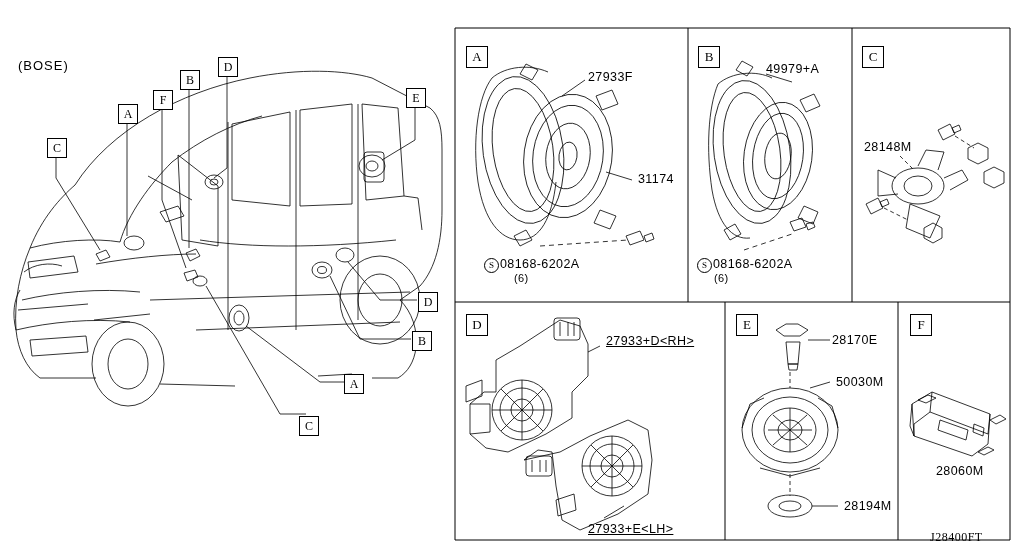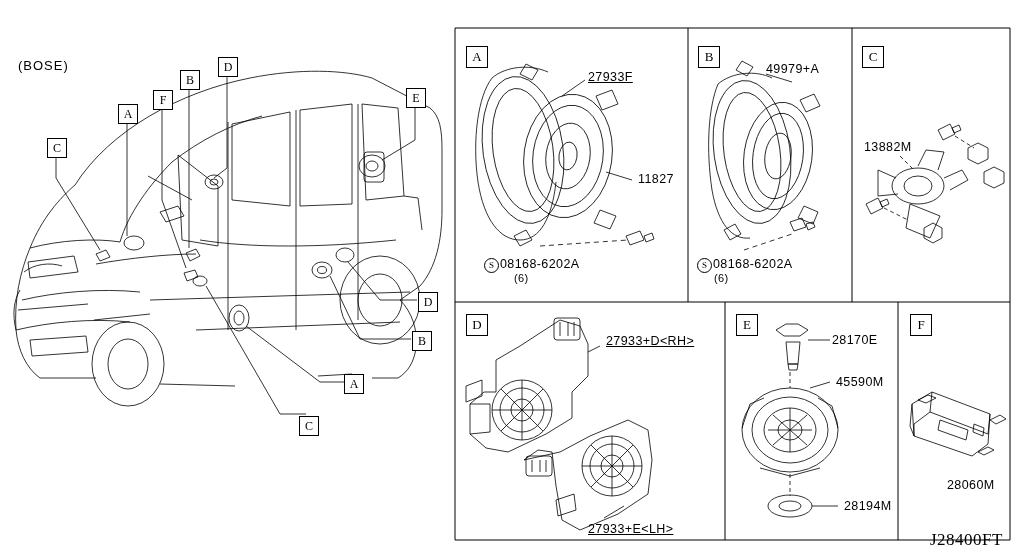--- a/index.html
+++ b/index.html
@@ -15,21 +15,21 @@
     position:absolute;border:1px solid #000;background:#fff;
     width:18px;height:18px;font-size:12px;line-height:18px;text-align:center;
     font-family:"Liberation Serif", serif;
   }
   .panelid{
     position:absolute;border:1px solid #000;background:#fff;
     width:20px;height:20px;font-size:13px;line-height:20px;text-align:center;
     font-family:"Liberation Serif", serif;
   }
   .bose{position:absolute;font-size:13px;letter-spacing:1px;}
-  .sheetno{position:absolute;font-size:17px;letter-spacing:.5px;font-family:"Liberation Serif", serif;}
+  .sheetno{position:absolute;font-size:12px;letter-spacing:.5px;font-family:"Liberation Serif", serif;}
   .scircle{
     position:absolute;border:1px solid #000;border-radius:50%;
     width:13px;height:13px;font-size:9px;line-height:13px;text-align:center;
     font-family:"Liberation Serif", serif;
   }
   svg{position:absolute;left:0;top:0;}
   .ln{stroke:#000;stroke-width:1;fill:none;}
   .ln-t{stroke:#000;stroke-width:0.8;fill:none;}
 </style>
 </head>
@@ -283,35 +283,35 @@
   <div class="callout" style="left:344px;top:374px;">A</div>
   <div class="callout" style="left:299px;top:416px;">C</div>
 
   <div class="panelid" style="left:466px;top:46px;">A</div>
   <div class="panelid" style="left:698px;top:46px;">B</div>
   <div class="panelid" style="left:862px;top:46px;">C</div>
   <div class="panelid" style="left:466px;top:314px;">D</div>
   <div class="panelid" style="left:736px;top:314px;">E</div>
   <div class="panelid" style="left:910px;top:314px;">F</div>
 
-  <div class="lbl" style="left:588px;top:70px;text-decoration:underline;">27933F</div>
-  <div class="lbl" style="left:638px;top:172px;">11827</div>
+  <div class="lbl" style="left:588px;top:70px;">27933F</div>
+  <div class="lbl" style="left:638px;top:172px;">31174</div>
   <div class="scircle" style="left:484px;top:258px;">S</div>
   <div class="lbl" style="left:500px;top:257px;">08168-6202A</div>
   <div class="lbl sm" style="left:514px;top:272px;">(6)</div>
 
   <div class="lbl" style="left:766px;top:62px;">49979+A</div>
   <div class="scircle" style="left:697px;top:258px;">S</div>
   <div class="lbl" style="left:713px;top:257px;">08168-6202A</div>
   <div class="lbl sm" style="left:714px;top:272px;">(6)</div>
 
-  <div class="lbl" style="left:864px;top:140px;">13882M</div>
+  <div class="lbl" style="left:864px;top:140px;">28148M</div>
 
   <div class="lbl" style="left:606px;top:334px;text-decoration:underline;">27933+D&lt;RH&gt;</div>
   <div class="lbl" style="left:588px;top:522px;text-decoration:underline;">27933+E&lt;LH&gt;</div>
 
   <div class="lbl" style="left:832px;top:333px;">28170E</div>
-  <div class="lbl" style="left:836px;top:375px;">45590M</div>
+  <div class="lbl" style="left:836px;top:375px;">50030M</div>
   <div class="lbl" style="left:844px;top:499px;">28194M</div>
 
-  <div class="lbl" style="left:936px;top:478px;margin-left:11px;">28060M</div>
+  <div class="lbl" style="left:936px;top:464px;">28060M</div>
 
 </div>
 
 </body></html>

